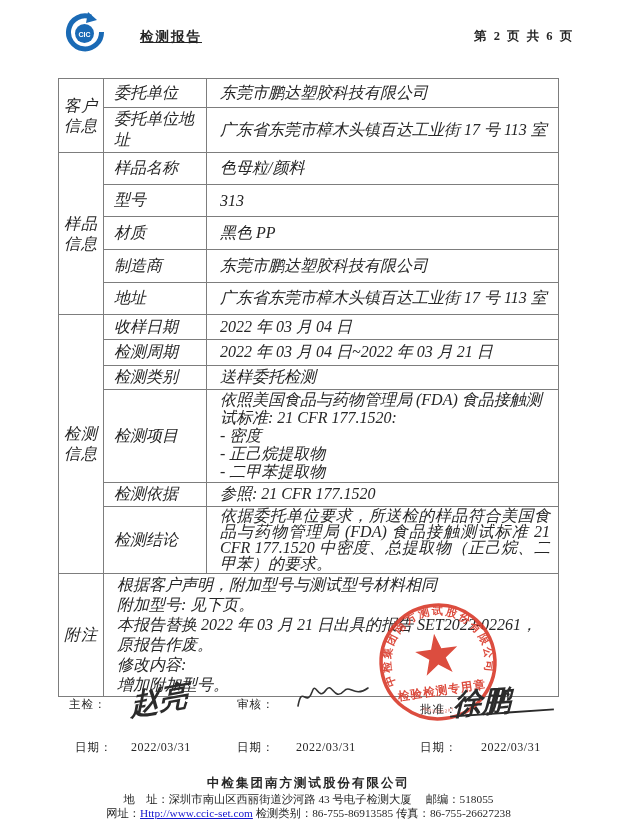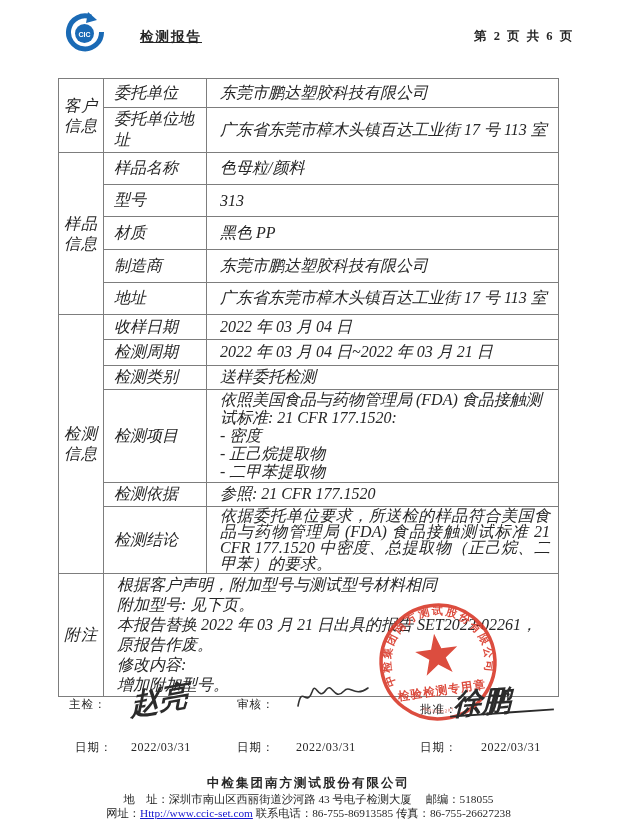--- a/index.html
+++ b/index.html
@@ -192,17 +192,17 @@
       <textPath href="#stamp-code-arc">4403250207</textPath>
     </text>
   </svg>
 
   <div class="footer-company">中检集团南方测试股份有限公司</div>
   <div class="footer-line footer-addr">
     <span>地　址：</span><span>深圳市南山区西丽街道沙河路 43 号电子检测大厦</span><span class="gap"></span><span>邮编：</span><span>518055</span>
   </div>
   <div class="footer-line footer-web">
     <span>网址：</span><a class="footer-link" href="#">Http://www.ccic-set.com</a>
-    <span>联系电话：</span><span>86-755-86913585</span>
+    <span>检测类别：</span><span>86-755-86913585</span>
     <span>传真：</span><span>86-755-26627238</span>
   </div>
 
 </div>
 
 </body></html>

